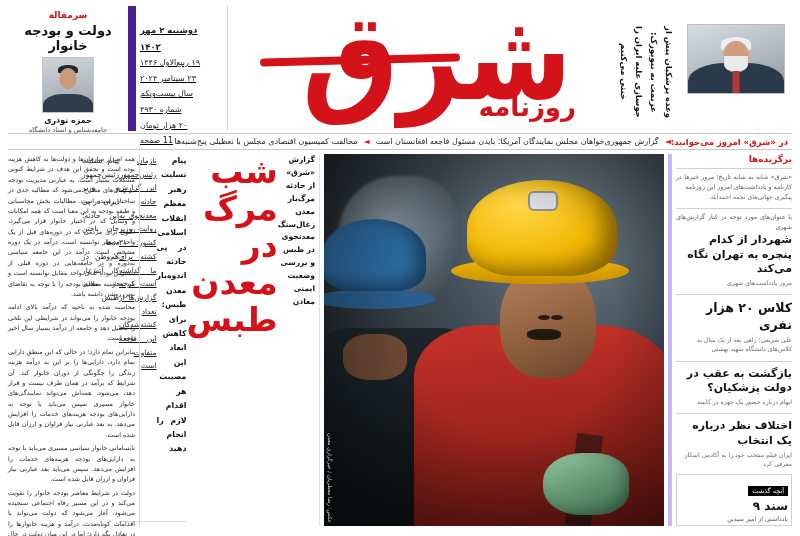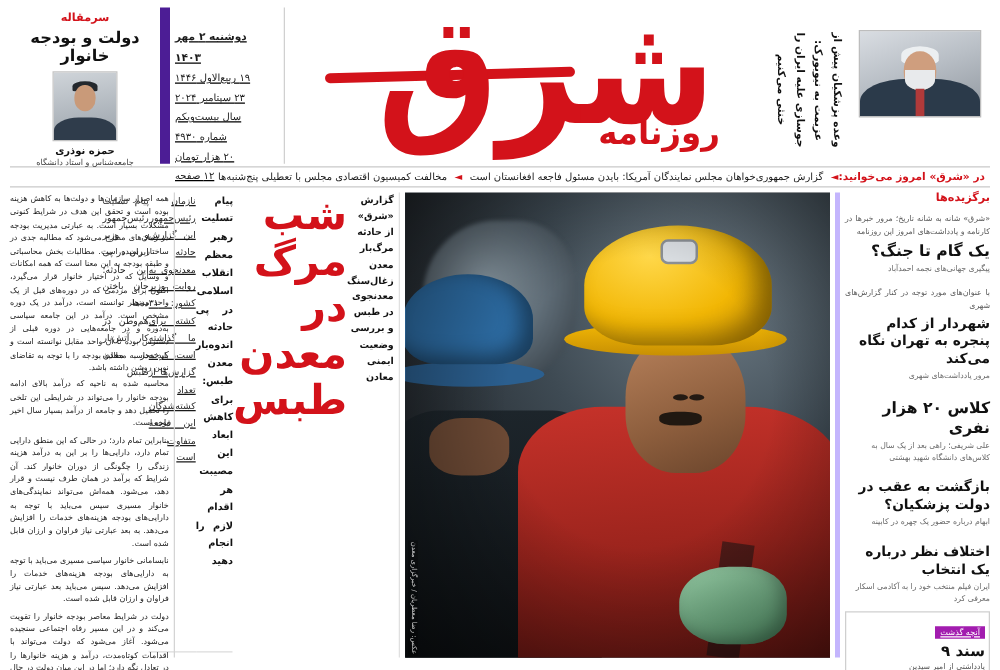--- a/index.html
+++ b/index.html
@@ -210,22 +210,22 @@
   }
   .sb-title.small { font-size: 11px; }
   .sb-byline { font-size: 6.2px; color: #6a6a6a; line-height: 1.5; }
 
   .sb-box {
     margin-top: auto;
     border: 1px solid #cfcfcf;
     padding: 3px;
   }
   .sb-box-tag {
-    display: inline-block; background: #a21caf; color: #fff;
-    font-size: 6.5px; padding: 1px 4px; margin-bottom: 3px; text-decoration: underline;
+    display: inline-block; background: #000000; color: #fff;
+    font-size: 6.5px; padding: 1px 4px; margin-bottom: 3px;
   }
   .sb-box-title { font-size: 12px; font-weight: bold; color: #111; }
   .sb-box-sub { font-size: 6.2px; color: #555; margin-top: 2px; }
 
   
   .col-center {
     flex: 1;
     display: flex; flex-direction: column;
     min-width: 0;
   }
@@ -413,21 +413,21 @@
       </div>
     </div>
 
     <div class="mh-meta">
       <div class="strong">دوشنبه ۲ مهر ۱۴۰۳</div>
       <div>۱۹ ربیع‌الاول ۱۴۴۶</div>
       <div>۲۳ سپتامبر ۲۰۲۴</div>
       <div>سال بیست‌ویکم</div>
       <div>شماره ۴۹۳۰</div>
       <div>۲۰ هزار تومان</div>
-      <div>۱۲ صفحه</div>
+      <div>11 صفحه</div>
     </div>
 
     <div class="mh-edit">
       <div class="edit-label">سرمقاله</div>
       <div class="edit-title">دولت و بودجه خانوار</div>
       <div class="edit-photo">
         <div class="e-suit"></div>
         <div class="e-hair"></div>
         <div class="e-face"></div>
       </div>
@@ -447,21 +447,20 @@
   </div>
 
   <div class="body-row">
 
     <div class="col-right">
       <div class="sb-head">برگزیده‌ها</div>
       <div class="sb-rule"></div>
 
       <div class="sb-item">
         <div class="sb-note">«شرق» شانه به شانه تاریخ؛ مرور خبرها در کارنامه و یادداشت‌های امروز این روزنامه</div>
-        <div class="sb-title">یک گام تا جنگ؟</div>
         <div class="sb-byline">پیگیری جهانی‌های نجمه احمدآباد</div>
       </div>
       <div class="sb-rule"></div>
 
       <div class="sb-item">
         <div class="sb-note">با عنوان‌های مورد توجه در کنار گزارش‌های شهری</div>
         <div class="sb-title small">شهردار از کدام پنجره به تهران نگاه می‌کند</div>
         <div class="sb-byline">مرور یادداشت‌های شهری</div>
       </div>
       <div class="sb-rule"></div>

